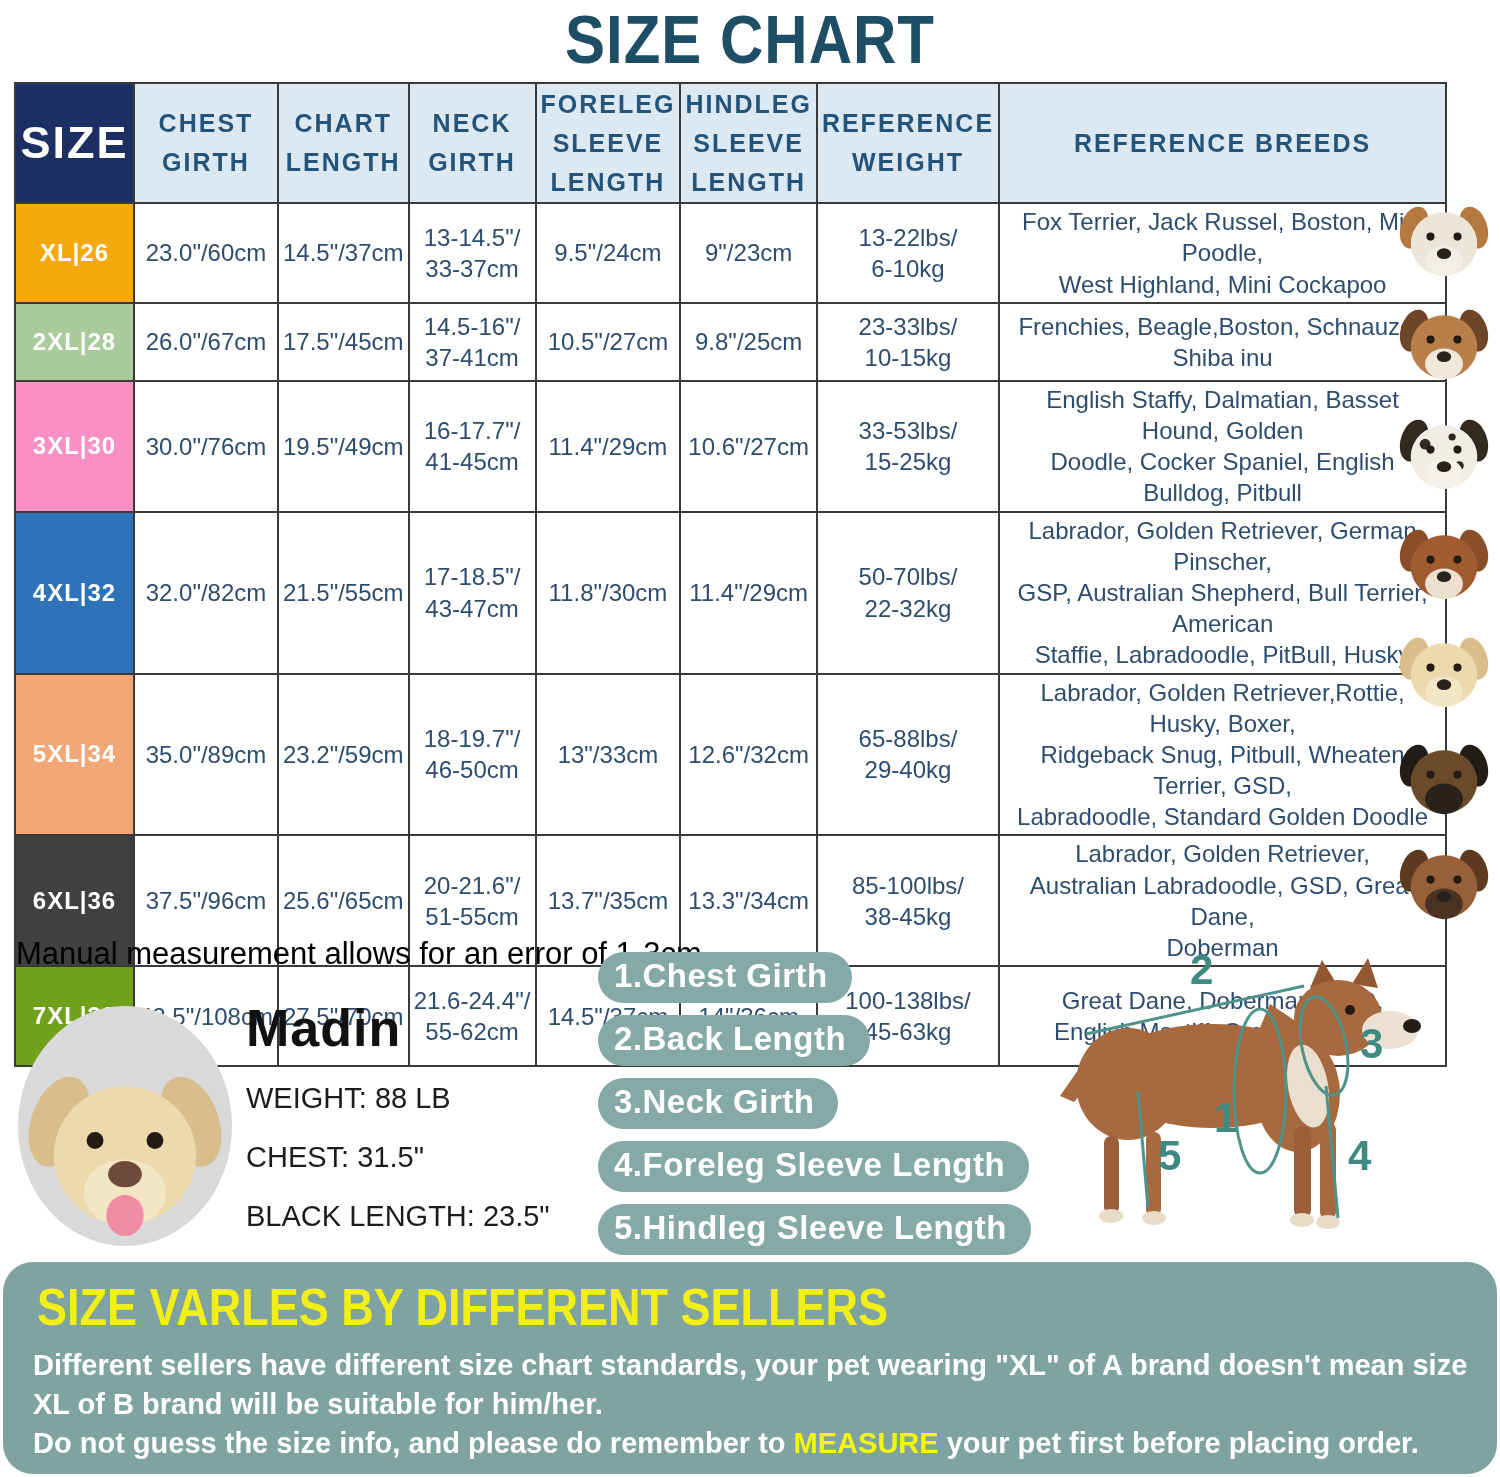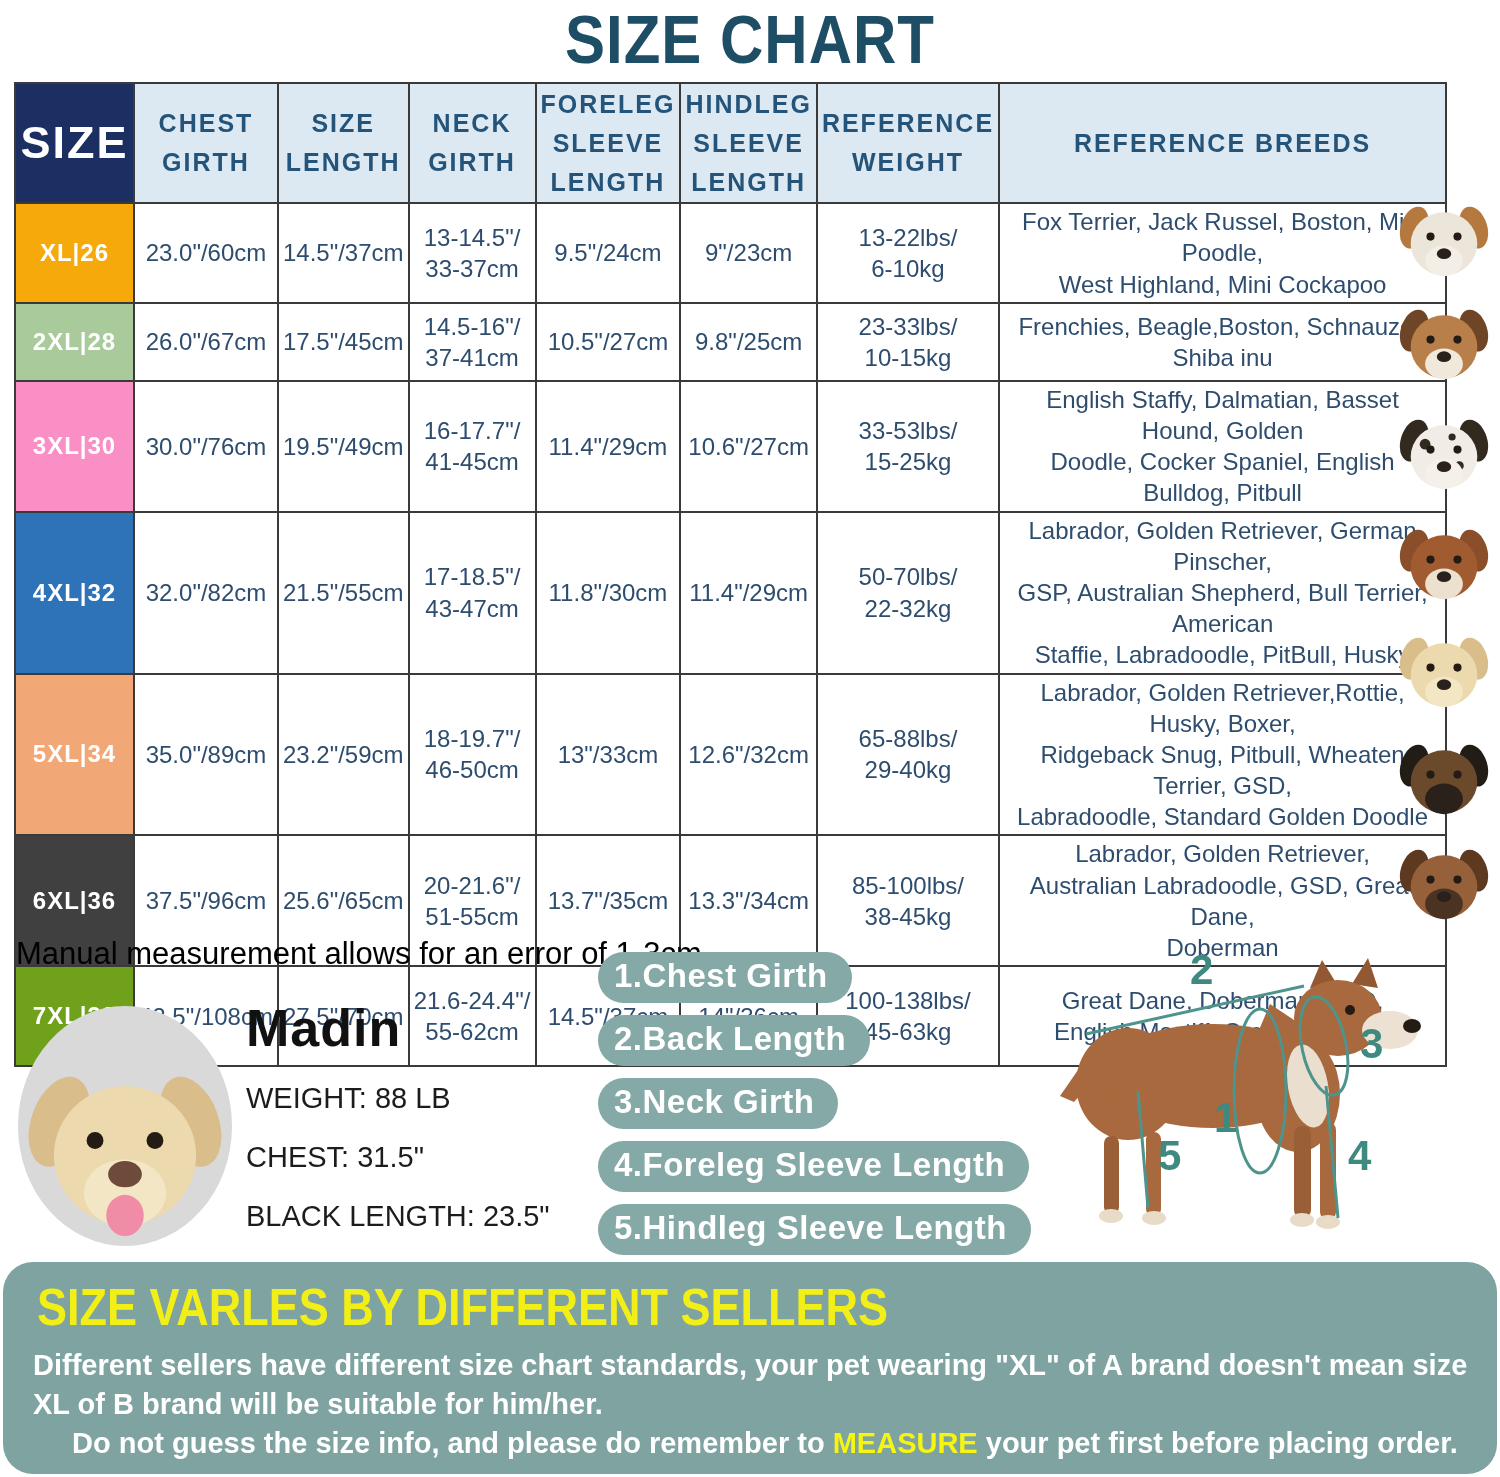--- a/index.html
+++ b/index.html
@@ -63,21 +63,21 @@
   .diagram{position:absolute;left:1008px;top:926px;width:492px;height:336px;}
   .mline{stroke:#4e948c;stroke-width:3;fill:none;}
   .mnum{fill:#3f8a80;font-size:42px;font-weight:bold;font-family:"Liberation Sans",sans-serif;}
 
   
   .bottom-box{position:absolute;left:3px;right:3px;top:1262px;height:212px;border-radius:30px;}
   .bottom-heading{margin:16px 0 0 34px;font-size:45px;font-weight:900;letter-spacing:0;
                   transform:scaleY(1.15);transform-origin:left top;}
   .bottom-text{margin:16px 0 0 30px;font-size:29px;color:#fff;font-weight:bold;
                line-height:39px;white-space:pre-line;}
-  .bottom-text2{margin:0 0 3px 30px;font-size:29px;color:#fff;font-weight:bold;line-height:39px;text-align:center;}
+  .bottom-text2{margin:0 0 3px 30px;font-size:29px;color:#fff;font-weight:bold;line-height:39px;}
   .highlight{color:#f5f50f;}
 </style>
 </head>
 <body>
 
 <div class="page">
 
   <div class="title">SIZE CHART</div>
 
   <table class="size-table">
@@ -88,21 +88,21 @@
         <col style="width:127px">
       <col style="width:130px">
         <col style="width:134px">
         <col style="width:162px">
         <col style="width:447px">
     </colgroup>
     <thead>
       <tr>
         <th class="head-size">SIZE</th>
         <th class="head-cell">CHEST GIRTH</th>
-        <th class="head-cell">SIZE LENGTH</th>
+        <th class="head-cell">CHART LENGTH</th>
         <th class="head-cell">NECK GIRTH</th>
         <th class="head-cell">FORELEG SLEEVE LENGTH</th>
         <th class="head-cell">HINDLEG SLEEVE LENGTH</th>
         <th class="head-cell">REFERENCE WEIGHT</th>
         <th class="head-cell">REFERENCE BREEDS</th>
       </tr>
     </thead>
     <tbody>
         <tr>
           <th class="size-cell" style="background: rgb(246, 169, 11);">XL|26</th>

